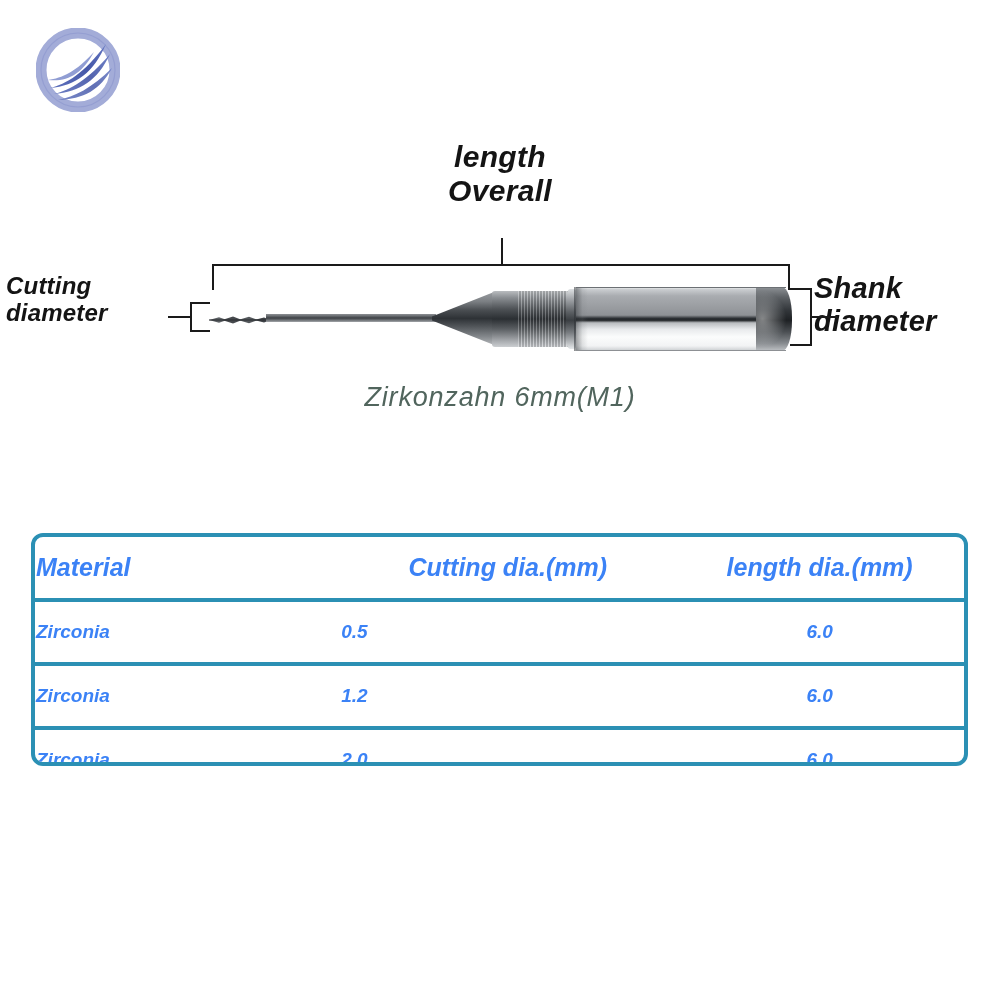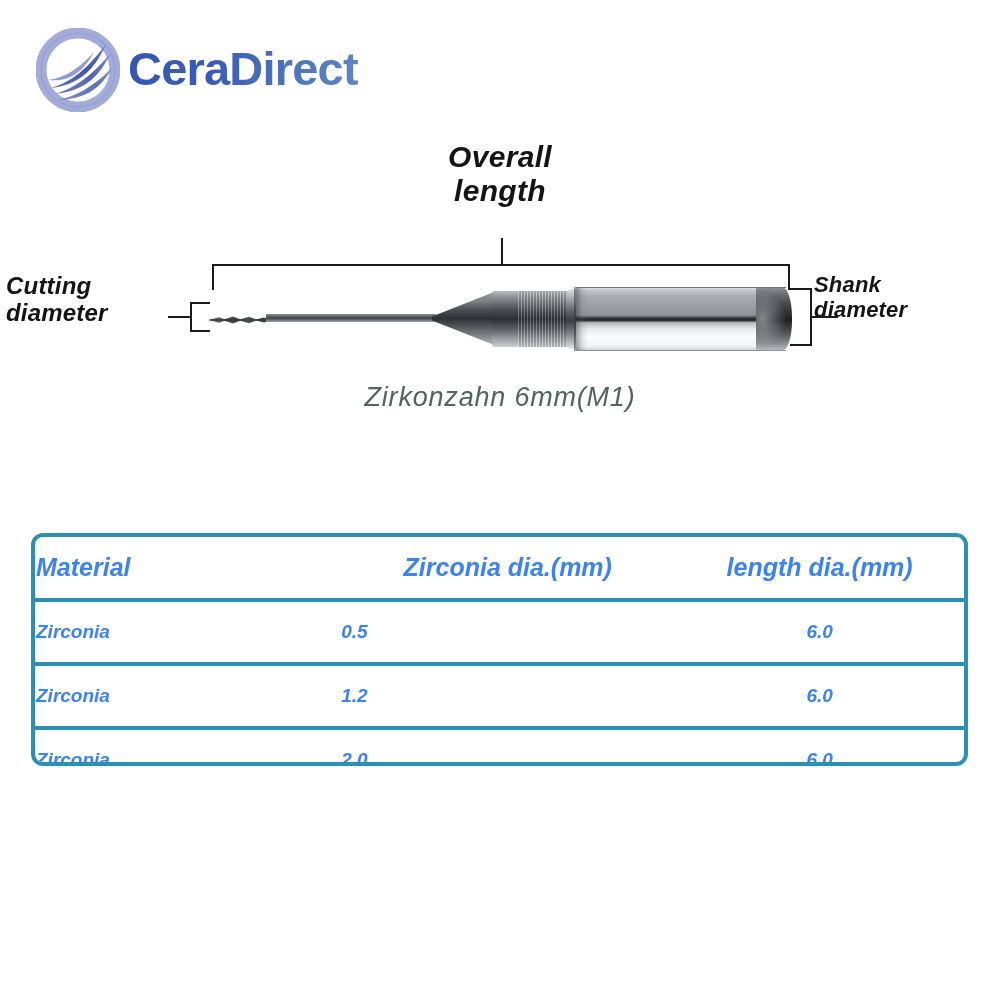--- a/index.html
+++ b/index.html
@@ -137,21 +137,21 @@
     box-sizing: border-box;
   }
 
   
   #shank-dia-label {
     position: absolute;
     right: 10px;
     top: 152px;
     width: 176px;
     text-align: left;
-    font-size: 22px;
+    font-size: 29px;
     font-style: italic;
     font-weight: 600;
     color: #141414;
     line-height: 1.14;
     letter-spacing: 0.2px;
   }
   #shank-leader {
     position: absolute;
     left: 812px;
     top: 196px;
@@ -372,28 +372,27 @@
         </linearGradient>
       </defs>
       <circle cx="42" cy="42" r="37" fill="none" stroke="#a3acd8" stroke-width="11"></circle>
       <circle cx="42" cy="42" r="37" fill="none" stroke="#8e99cf" stroke-width="1.2" opacity="0.7"></circle>
       <path d="M14 60 C30 56 48 46 70 16 C58 44 40 58 14 60 Z" fill="url(#featherGrad)"></path>
       <path d="M18 66 C34 62 52 52 74 26 C62 52 44 64 18 66 Z" fill="url(#featherGrad)" opacity="0.92"></path>
       <path d="M22 72 C38 69 56 60 76 40 C64 62 48 71 22 72 Z" fill="url(#featherGrad)" opacity="0.85"></path>
       <path d="M12 52 C26 50 40 44 58 24 C46 46 32 54 12 52 Z" fill="#6b7cc4" opacity="0.75"></path>
     </svg>
   </span>
-  <span id="logo-wordmark">CeraDirect</span>
 </div>
 
 <div id="diagram">
 
   <div id="overall-length-label">
+    <div>length</div>
     <div>Overall</div>
-    <div>length</div>
   </div>
 
   <div id="overall-bracket">
     <div class="stem"></div>
     <div class="top-rail"></div>
     <div class="tick-l"></div>
     <div class="tick-r"></div>
   </div>
 
   <div id="cutting-dia-label">
@@ -432,21 +431,21 @@
   </div>
 
   <div id="bur-caption">Zirkonzahn 6mm(M1)</div>
 </div>
 
 <div id="spec-table">
   <table>
     <thead>
       <tr>
         <th class="col-material">Material</th>
-        <th class="col-cutting">Zirconia dia.(mm)</th>
+        <th class="col-cutting">Cutting dia.(mm)</th>
         <th class="col-shank">length dia.(mm)</th>
       </tr>
     </thead>
     <tbody>
       <tr>
         <td class="col-material">Zirconia</td>
         <td class="col-cutting">0.5</td>
         <td class="col-shank">6.0</td>
       </tr>
       <tr>

